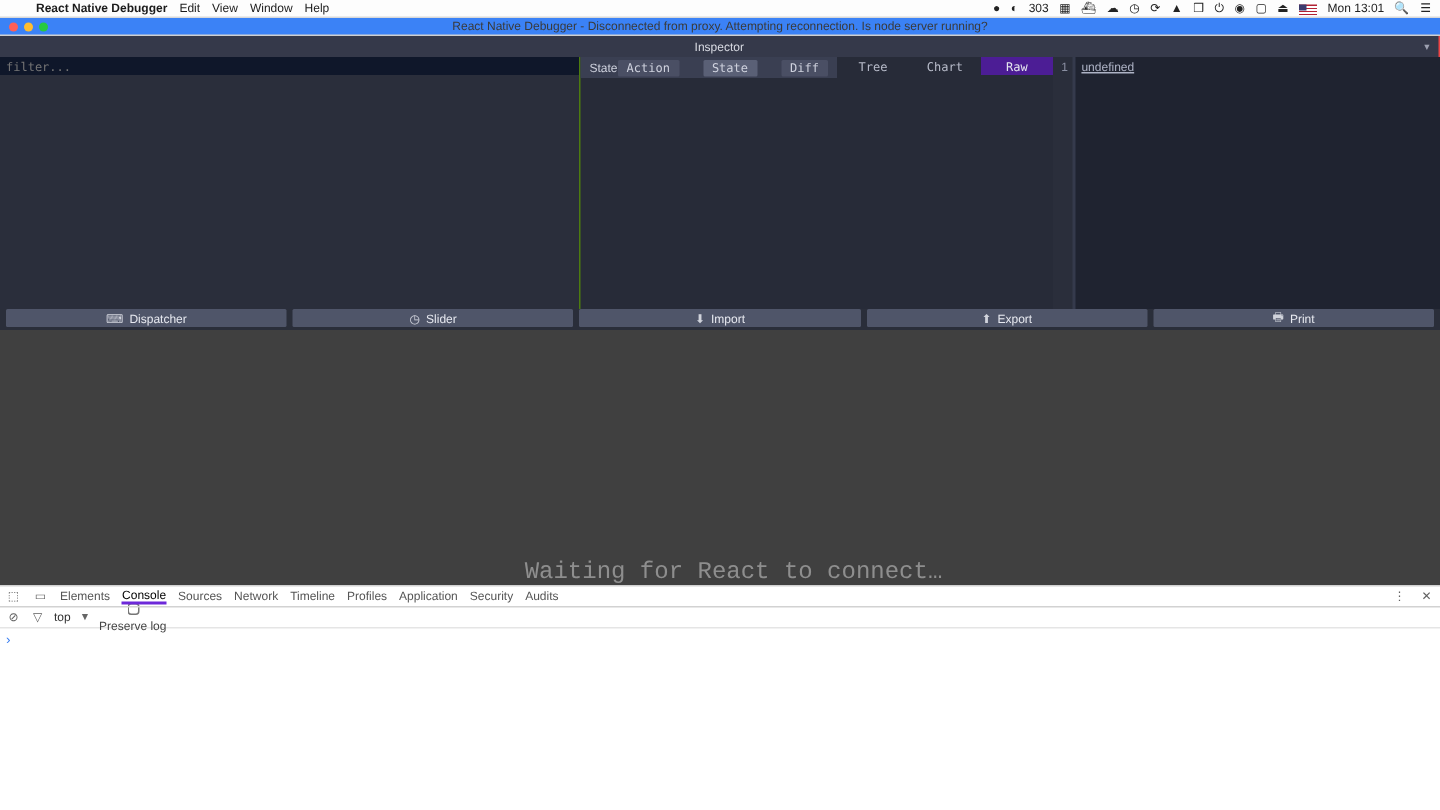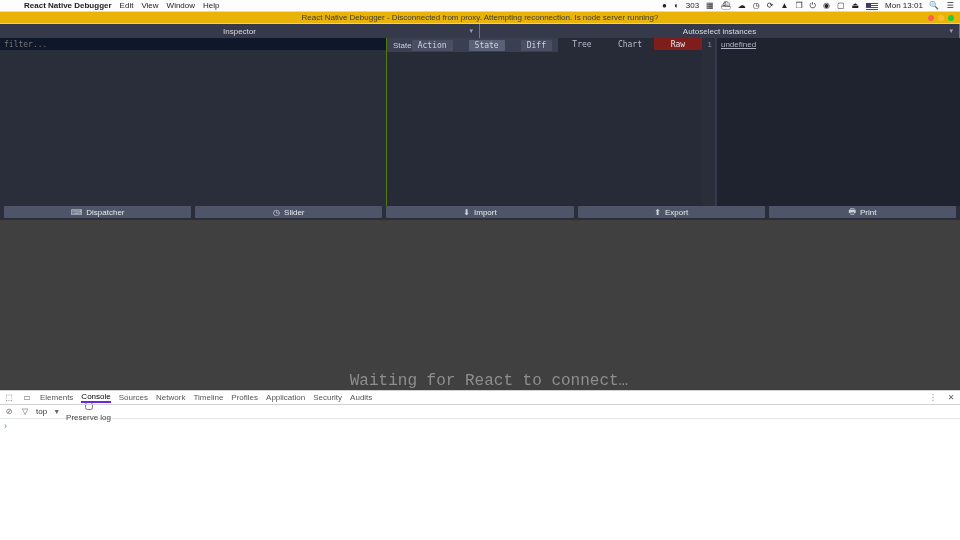--- a/index.html
+++ b/index.html
@@ -13,21 +13,21 @@
   }
   .mac-menubar .left { display: flex; align-items: center; gap: 8px; }
   .mac-menubar .app { font-weight: 600; }
   .mac-menubar .right { position: absolute; right: 6px; top: 0; display: flex; align-items: center; gap: 7px; height: 12px; }
   .apple-logo { font-size: 9px; line-height: 12px; display: inline-block; width: 10px; text-align: center; }
   .status-icon { font-size: 8px; color: #232323; display: inline-block; }
   .flag { width: 12px; height: 7px; background: linear-gradient(#b22234, #b22234 15%, #fff 15%, #fff 30%, #b22234 30%, #b22234 45%, #fff 45%, #fff 60%, #b22234 60%, #b22234 75%, #fff 75%, #fff 90%, #b22234 90%); position: relative; display:inline-block; }
   .flag::before { content:""; position:absolute; left:0; top:0; width:5px; height:4px; background:#3c3b6e; }
 
   
-  .window-titlebar { height: 12px; line-height: 12px; background: #eab308; border-bottom: 1px solid #cfcfcf; display:flex; align-items:center; font-size:8px; color:#3a3a3a; padding:0 6px; position:relative;justify-content:flex-end; }
+  .window-titlebar { height: 12px; line-height: 12px; background: #3b82f6; border-bottom: 1px solid #cfcfcf; display:flex; align-items:center; font-size:8px; color:#3a3a3a; padding:0 6px; position:relative; }
   .traffic-lights { display:flex; gap:4px; }
   .tl { width:6px; height:6px; border-radius:50%; }
   .tl.r { background:#ff5f56; } .tl.y { background:#ffbd2e; } .tl.g { background:#27c93f; }
   .window-title { position:absolute; left:0; right:0; text-align:center; pointer-events:none; }
 
   
   .debugger-top { height: 196px; background:#2a2e3a; display:flex; flex-direction:column; }
 
   .panel-headers { display:flex; height:14px; }
   .panel-head { flex:1; background:#35394a; color:#d8dae2; font-size:8px; display:flex; align-items:center; justify-content:center; position:relative; border-right:1px solid #ef4444; }
@@ -39,21 +39,21 @@
 
   .right-panel { flex:1; display:flex; flex-direction:row; background:#272b38; border-left:1px solid #4d7c0f; }
   .state-bar { height:14px; background:#3a3f52; display:flex; align-items:center; padding:0 6px; font-size:8px; color:#cfd2de; font-family: Menlo, monospace; }
   .state-bar .spacer { flex:1; }
   .pill-group { display:flex; gap:16px; }
   .pill { background:#4a4f64; padding:1px 6px; font-size:8px; color:#cfd2de; border-radius:1px; cursor:pointer; font-family: Menlo, monospace; }
   .pill.active { background:#5a6076; }
 
   .sub-tabs { display:flex; height:12px; background:#272b38; }
   .sub-tab { width:48px; font-size:8px; color:#b8bcca; display:flex; align-items:center; justify-content:center; font-family: Menlo, monospace; cursor:pointer; }
-  .sub-tab.active { background:#7f1d1d; color:#e4e6ee; }
+  .sub-tab.active { background:#4c1d95; color:#e4e6ee; }
 
   .code-area { flex:1; display:flex; font-family: Menlo, monospace; font-size:8px; background:#1f2330; }
   .gutter { width:14px; background:#2a2e3b; color:#8a8fa2; text-align:right; padding:2px 3px 0 0; border-right:1px solid #353a4c; }
   .code-body { flex:1; padding:2px 4px; color:#aeb3c5; border-left:1px solid #353a4c;text-decoration:underline; }
 
   .toolbar { display:flex; height:14px; gap:4px; padding:0 4px 2px 4px; background:#2a2e3a; }
   .tool-btn { flex:1; background:#4f5569; color:#e7e9f0; font-size:8px; display:flex; align-items:center; justify-content:center; gap:4px; border-radius:1px; font-family: Menlo, monospace; cursor:pointer; }
   .tool-icon { font-size:8px; opacity:.85; }
 
   
@@ -119,24 +119,20 @@
   </div>
   <div class="window-title">React Native Debugger - Disconnected from proxy. Attempting reconnection. Is node server running?</div>
 </div>
 
 <div class="debugger-top">
   <div class="panel-headers">
     <div class="panel-head">
       <span>Inspector</span>
       <span class="caret">▾</span>
     </div>
-    <div class="panel-head">
-      <span>Autoselect instances</span>
-      <span class="caret">▾</span>
-    </div>
   </div>
 
   <div class="panels">
     <div class="left-panel">
       <input class="filter-input" placeholder="filter..." style="">
     </div>
 
     <div class="right-panel">
       <div class="state-bar">
         <span>State</span>

